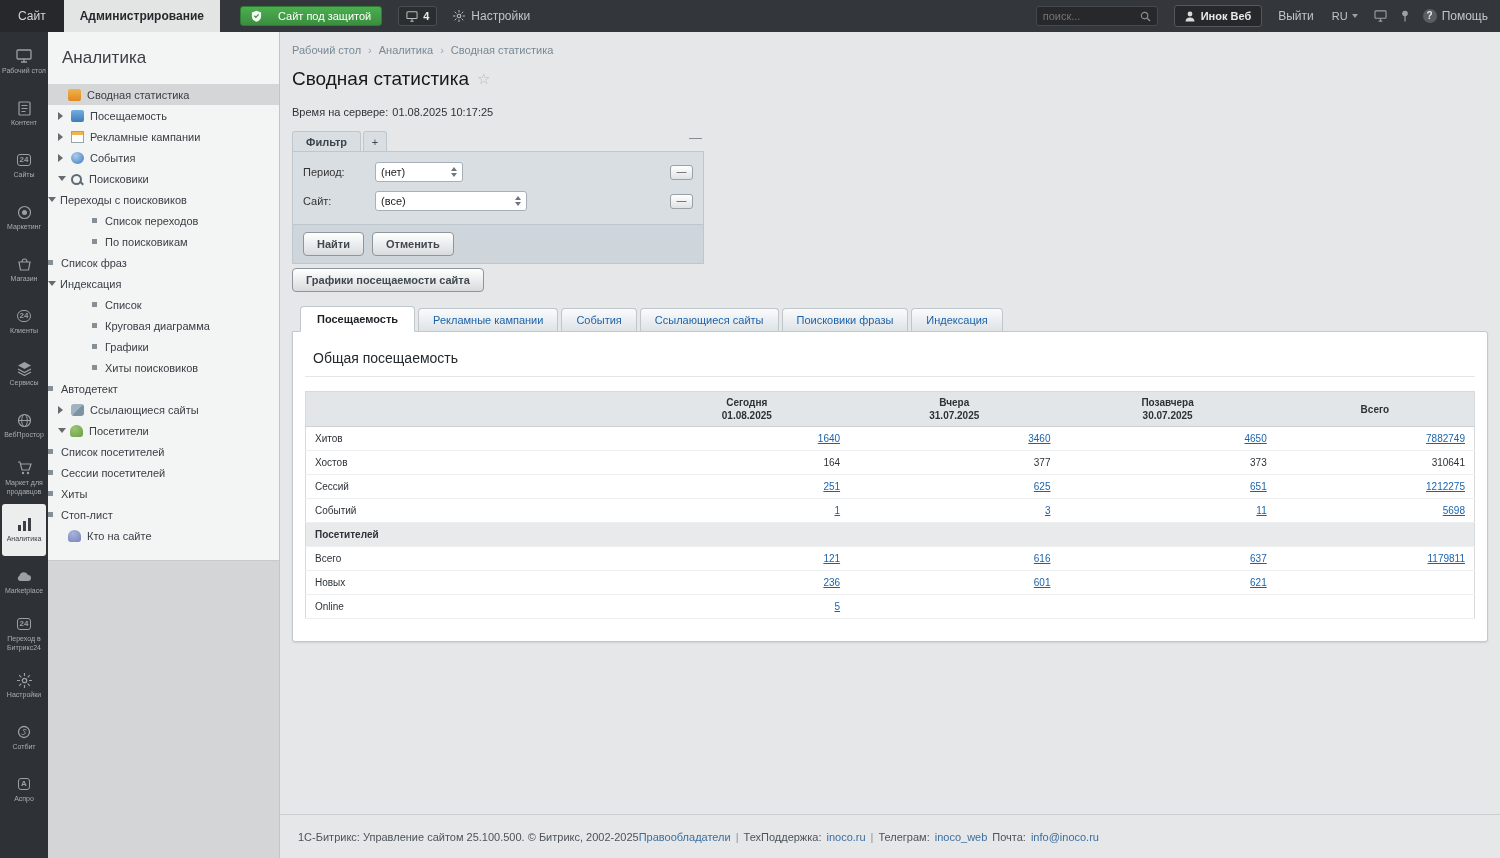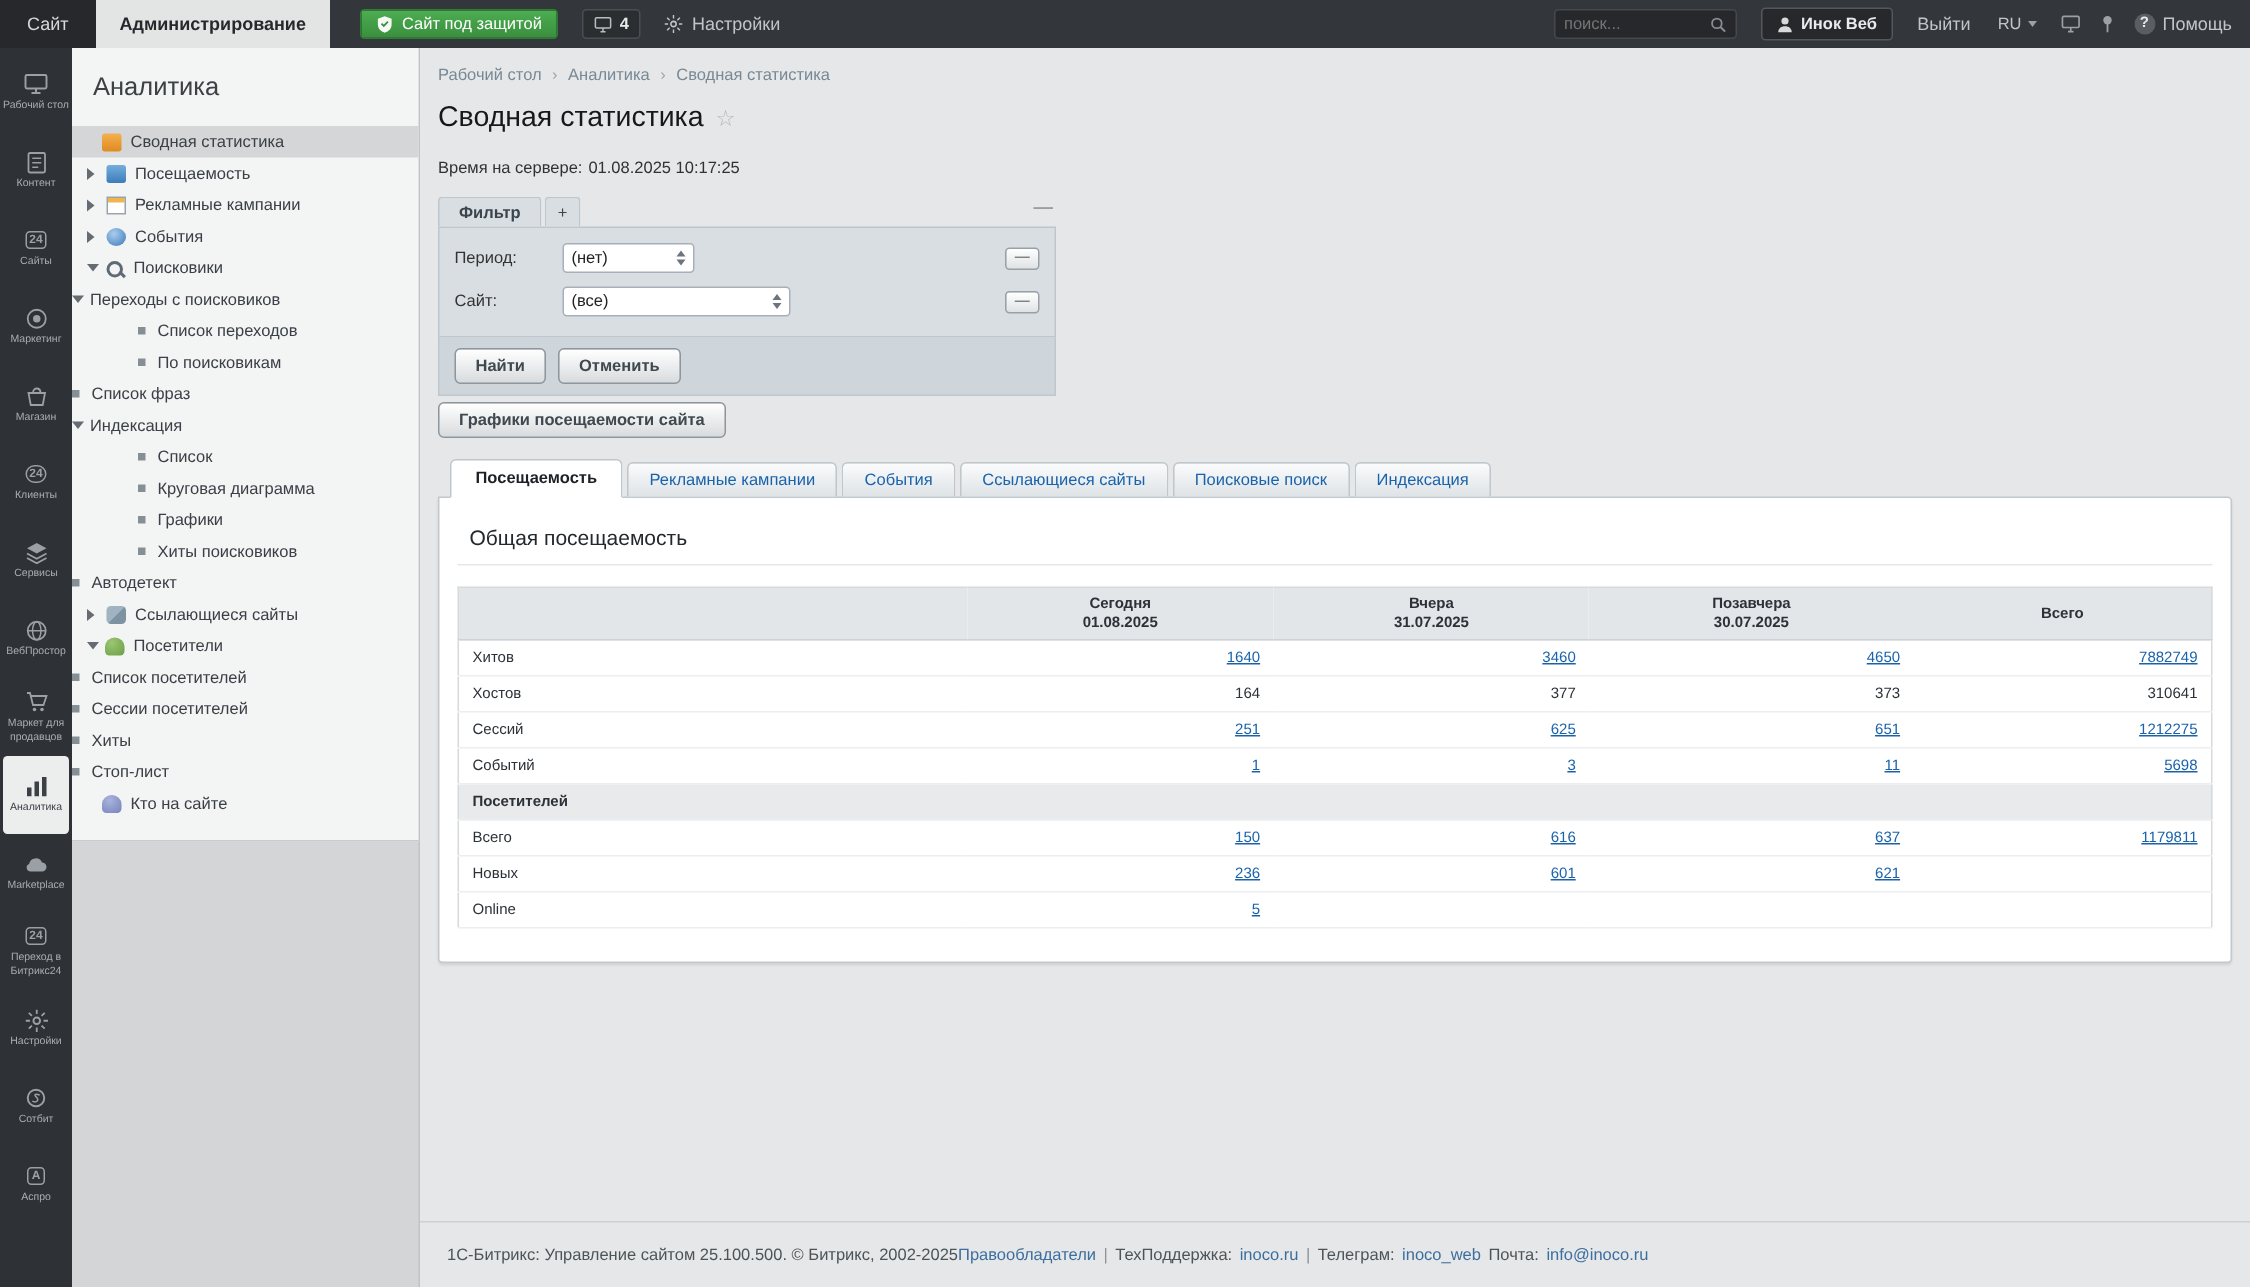--- a/index.html
+++ b/index.html
@@ -4,21 +4,21 @@
 <style>
   *{box-sizing:border-box;margin:0;padding:0}
   html,body{width:1500px;height:858px;overflow:hidden;font-family:"Liberation Sans","DejaVu Sans",sans-serif}
   body{background:#e6e7e8;color:#2c3238}
   a{text-decoration:underline;cursor:pointer}
 
   
   .topbar{height:32px;background:#33363a;display:flex;align-items:center;font-size:12px;color:#c9ccce}
   .tab-site{height:32px;display:flex;align-items:center;padding:0 18px;background:#26282b;color:#d6d8da;cursor:pointer}
   .tab-admin{height:32px;display:flex;align-items:center;padding:0 16px;background:#e3e4e4;color:#26292c;font-weight:bold;cursor:pointer}
-  .protect{display:flex;align-items:center;gap:6px;background:linear-gradient(#4cae50,#3a8e3e);border:1px solid #2e7d32;color:#fff;border-radius:3px;height:20px;padding:0 10px;font-size:11px;cursor:pointer;margin-left:20px;white-space:nowrap}
+  .protect{display:flex;align-items:center;gap:16px;background:linear-gradient(#4cae50,#3a8e3e);border:1px solid #2e7d32;color:#fff;border-radius:3px;height:20px;padding:0 10px;font-size:11px;cursor:pointer;margin-left:20px;white-space:nowrap}
   .notif{display:flex;align-items:center;gap:5px;margin-left:16px;background:#2b2e31;border:1px solid #4a4e52;border-radius:3px;height:20px;padding:0 7px;cursor:pointer;color:#b9bdc0}
   .notif .cnt{color:#e8eaeb;font-size:11px;font-weight:bold}
   .tb-settings{display:flex;align-items:center;gap:6px;margin-left:16px;cursor:pointer;color:#c2c5c8}
   .tb-spacer{flex:1}
   .tb-search{display:flex;align-items:center;background:#26282b;border:1px solid #45484c;border-radius:3px;height:20px;width:122px;padding:0 6px;margin-right:16px}
   .tb-search input{background:transparent;border:none;outline:none;color:#cfd2d4;font-size:11px;flex:1;min-width:0;font-family:inherit}
   .user-btn{display:flex;align-items:center;gap:6px;background:#26282b;border:1px solid #54585c;border-radius:3px;height:22px;padding:0 10px;color:#e8eaeb;font-size:11px;font-weight:bold;cursor:pointer;margin-right:16px;white-space:nowrap}
   .logout{color:#c2c5c8;margin-right:18px;text-decoration:none;cursor:pointer}
   .lang{display:flex;align-items:center;gap:4px;color:#c2c5c8;font-size:11px;cursor:pointer;margin-right:16px}
   .caret{width:0;height:0;border:3px solid transparent;border-top:4px solid #9da1a5;margin-top:3px}
@@ -496,21 +496,21 @@
       </div>
 
       <button class="btn graphs">Графики посещаемости сайта</button>
 
       
       <div class="tabs">
         <div class="tab active">Посещаемость</div>
         <div class="tab">Рекламные кампании</div>
         <div class="tab">События</div>
         <div class="tab">Ссылающиеся сайты</div>
-        <div class="tab">Поисковые поиск</div>
+        <div class="tab">Поисковики фразы</div>
         <div class="tab">Индексация</div>
       </div>
 
       <div class="panel">
         <h2 class="section-title">Общая посещаемость</h2>
 
         <table class="stats-table">
           <colgroup>
               <col style="width:29%">
               <col style="width:17.5%">
@@ -566,21 +566,21 @@
               <td class="c-num"><a class="stat-link">1</a></td>
               <td class="c-num"><a class="stat-link">3</a></td>
               <td class="c-num"><a class="stat-link">11</a></td>
               <td class="c-num"><a class="stat-link">5698</a></td>
             </tr>
             <tr>
               <td class="c-section" colspan="5">Посетителей</td>
             </tr>
             <tr>
               <td class="c-label">Всего</td>
-              <td class="c-num"><a class="stat-link">150</a></td>
+              <td class="c-num"><a class="stat-link">121</a></td>
               <td class="c-num"><a class="stat-link">616</a></td>
               <td class="c-num"><a class="stat-link">637</a></td>
               <td class="c-num"><a class="stat-link">1179811</a></td>
             </tr>
             <tr>
               <td class="c-label">Новых</td>
               <td class="c-num"><a class="stat-link">236</a></td>
               <td class="c-num"><a class="stat-link">601</a></td>
               <td class="c-num"><a class="stat-link">621</a></td>
               <td class="c-num"><span></span></td>

